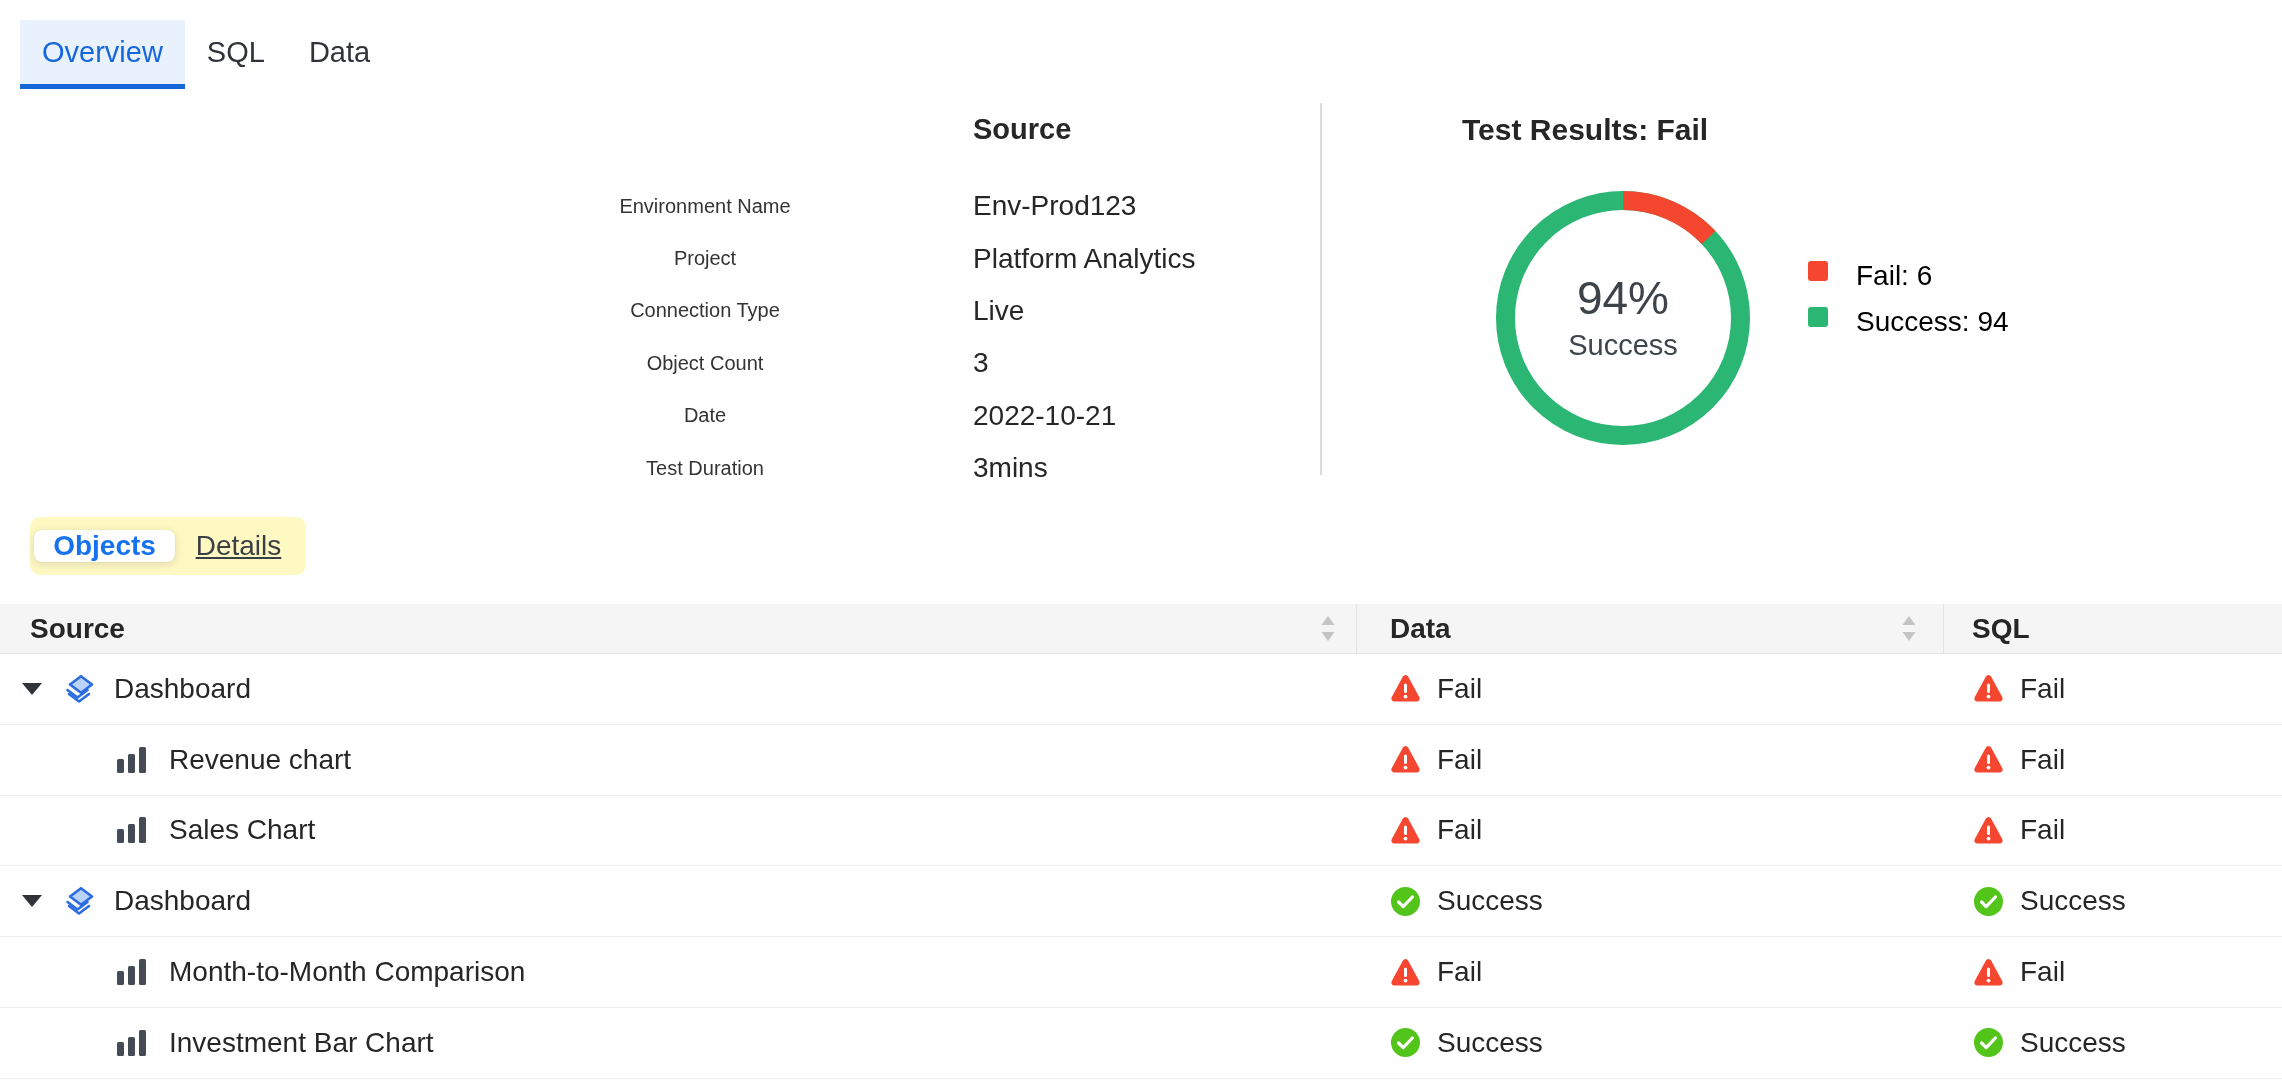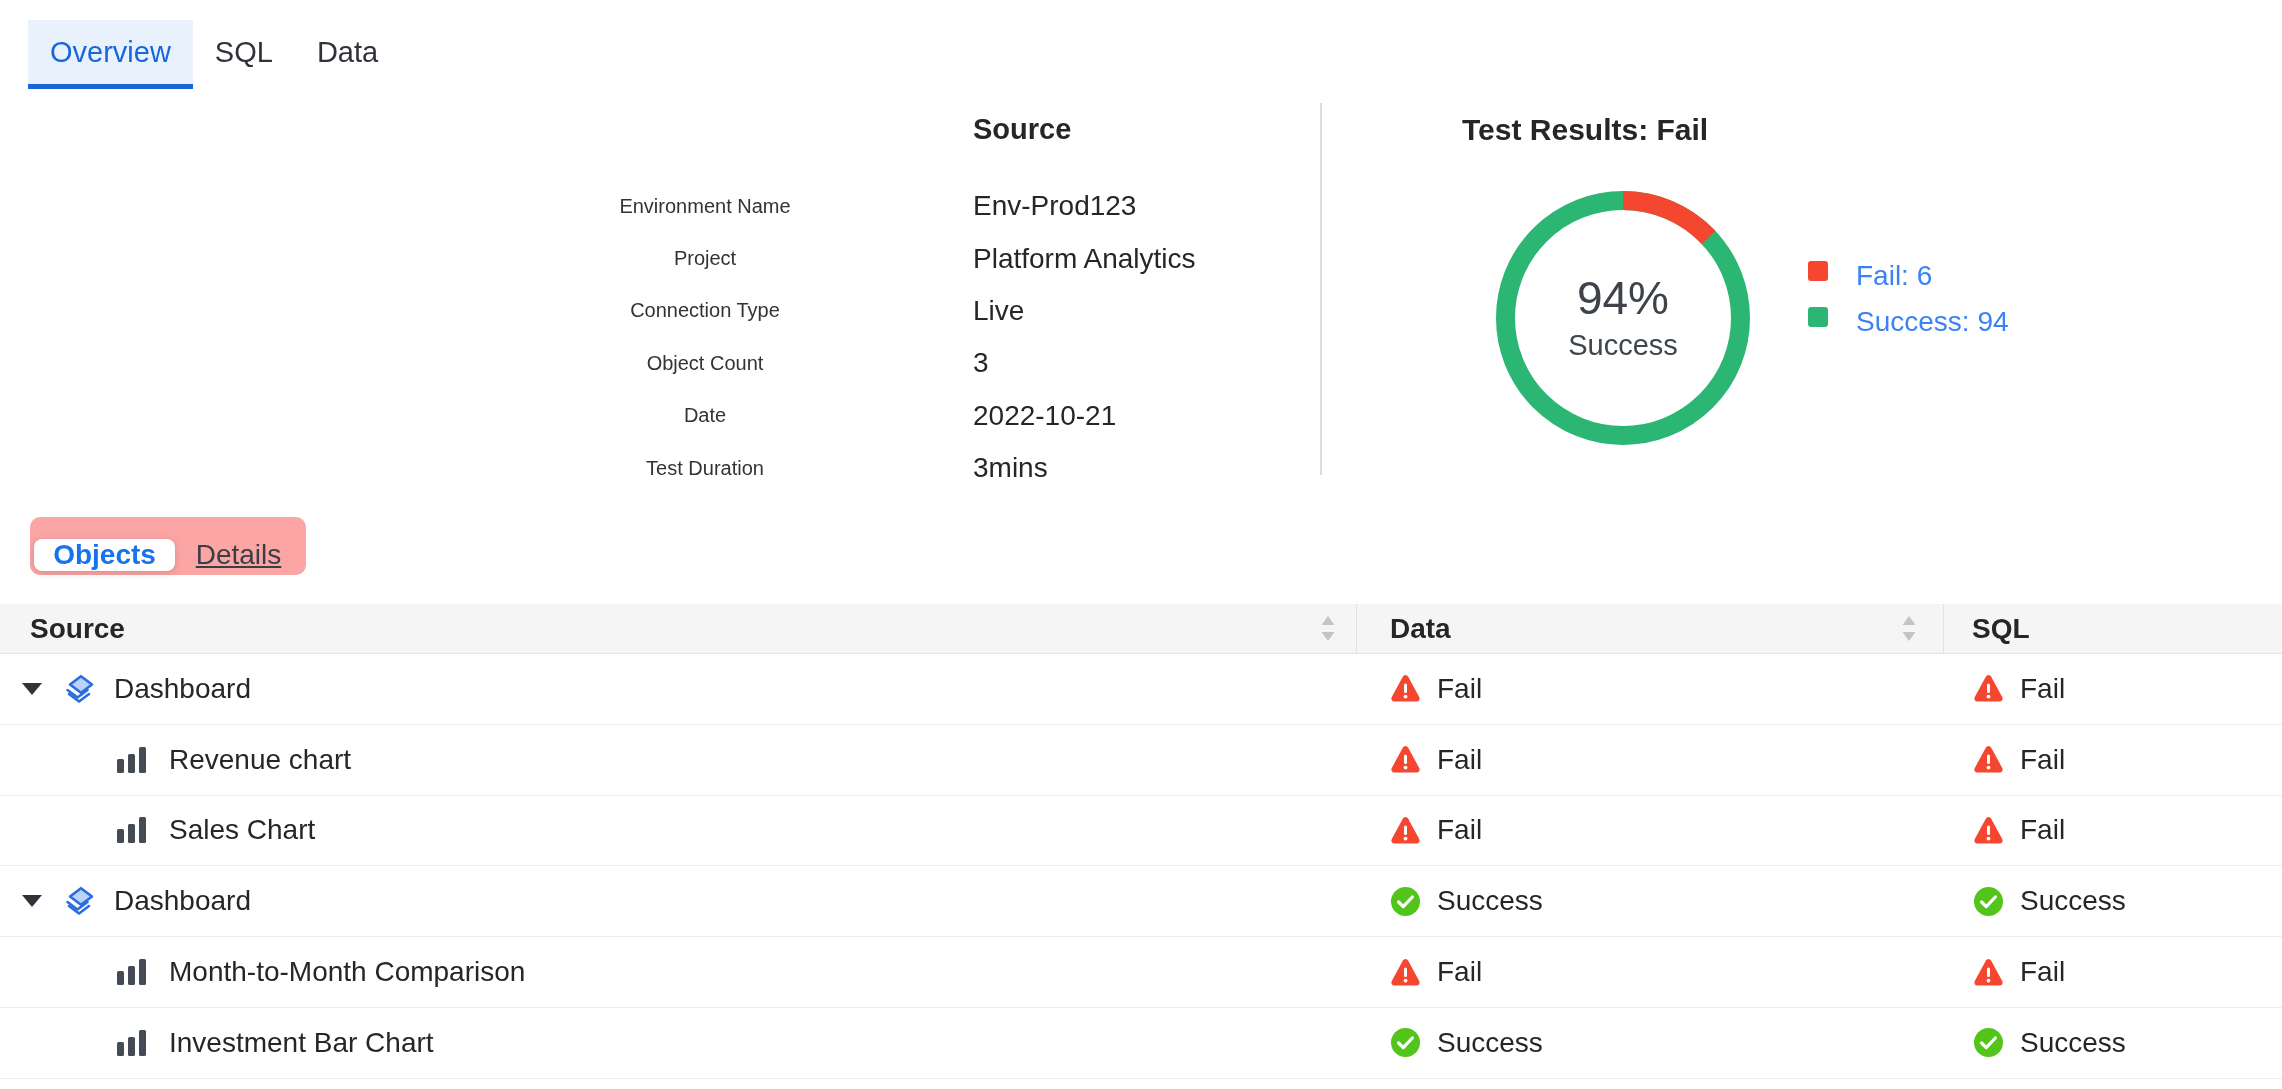--- a/index.html
+++ b/index.html
@@ -4,21 +4,21 @@
 <style>
   * { margin:0; padding:0; box-sizing:border-box; }
   html,body { background:#fff; }
   body {
     width:2282px; height:1089px; position:relative; overflow:hidden;
     font-family:"Liberation Sans", sans-serif; color:#262626;
     -webkit-font-smoothing:antialiased;
   }
 
   
-  .tabs-bar { position:absolute; left:28px; top:20px; display:flex; }
+  .tabs-bar { position:absolute; left:20px; top:20px; display:flex; }
   .tab {
     height:69px; padding:0 22px; display:flex; align-items:center;
     font-size:29px; color:#30343a; border-bottom:5px solid transparent; cursor:pointer;
   }
   .tab.active { background:#e8f1fc; color:#1667dc; border-bottom-color:#1567d8; font-weight:500; }
 
   
   .src-title { position:absolute; left:973px; top:108px; font-size:29px; font-weight:bold; line-height:42px; }
   .info-rows { position:absolute; left:480px; top:180px; }
   .info-row { display:flex; align-items:center; height:52.4px; }
@@ -32,26 +32,26 @@
   .donut-wrap { position:absolute; left:1495px; top:190px; width:256px; height:256px; }
   .donut-center {
     position:absolute; inset:0; display:flex; flex-direction:column;
     align-items:center; justify-content:center; pointer-events:none;
   }
   .donut-pct { font-size:46px; color:#3d4349; line-height:1.05; }
   .donut-sub { font-size:29px; color:#3f454c; margin-top:6px; }
   .legend { position:absolute; left:1808px; top:248px; }
   .legend-item { display:flex; align-items:center; height:46px; }
   .legend-swatch { width:20px; height:20px; border-radius:3px; margin-right:28px; }
-  .legend-label { font-size:28px; color:#3b82f6;margin-top:9px; }
+  .legend-label { font-size:28px; color:#000000;margin-top:9px; }
 
   
   .seg-control {
     position:absolute; left:30px; top:517px; height:58px; padding:4px;
-    background:#fca5a5; border-radius:10px; display:flex; align-items:flex-end;
+    background:#fef9c3; border-radius:10px; display:flex; align-items:center;
   }
   .seg-option {
     display:flex; align-items:center; justify-content:center;
     font-size:28px; color:#3a3f45; border-radius:8px; cursor:pointer;
   }
   .seg-option.active {
     background:#fff; color:#1673f0; font-weight:bold;
     box-shadow:0 2px 8px rgba(0,0,0,0.14), 0 0 1px rgba(0,0,0,0.10);
   }
   .seg-objects { width:141px; }

